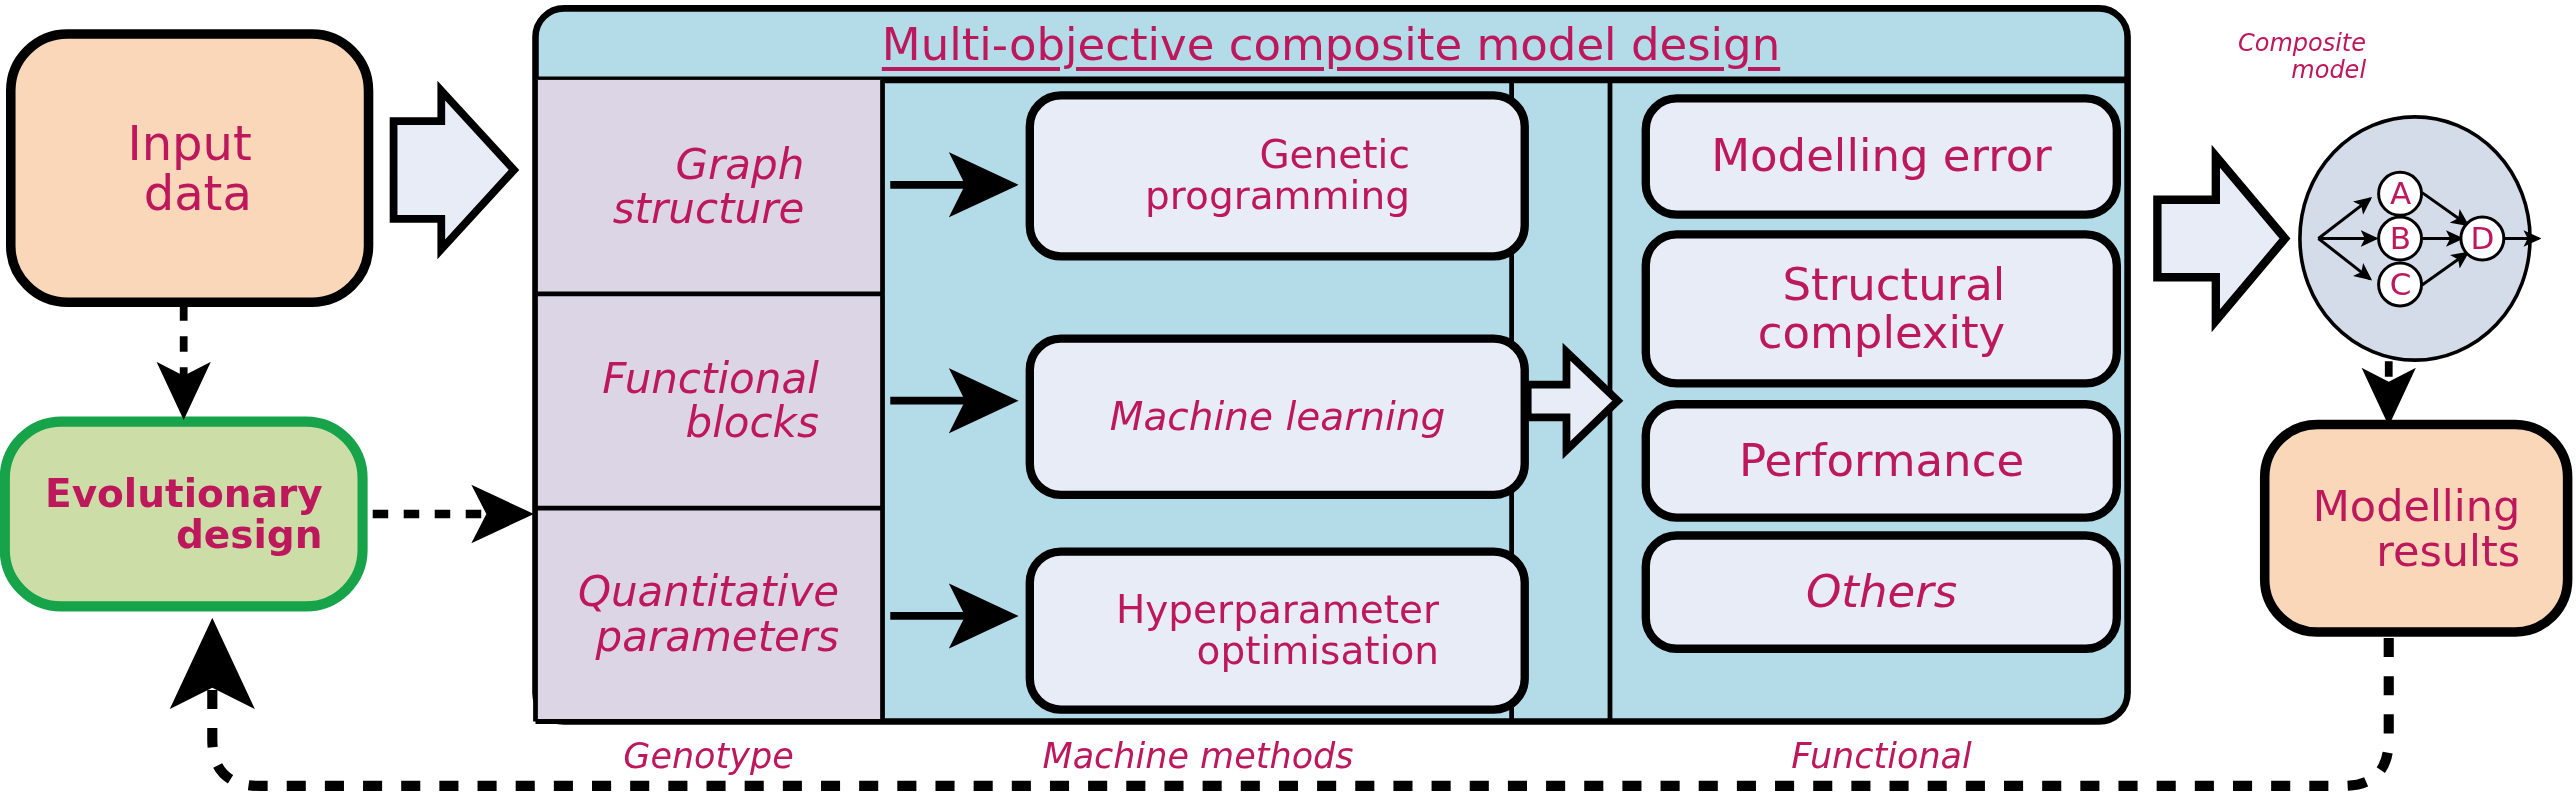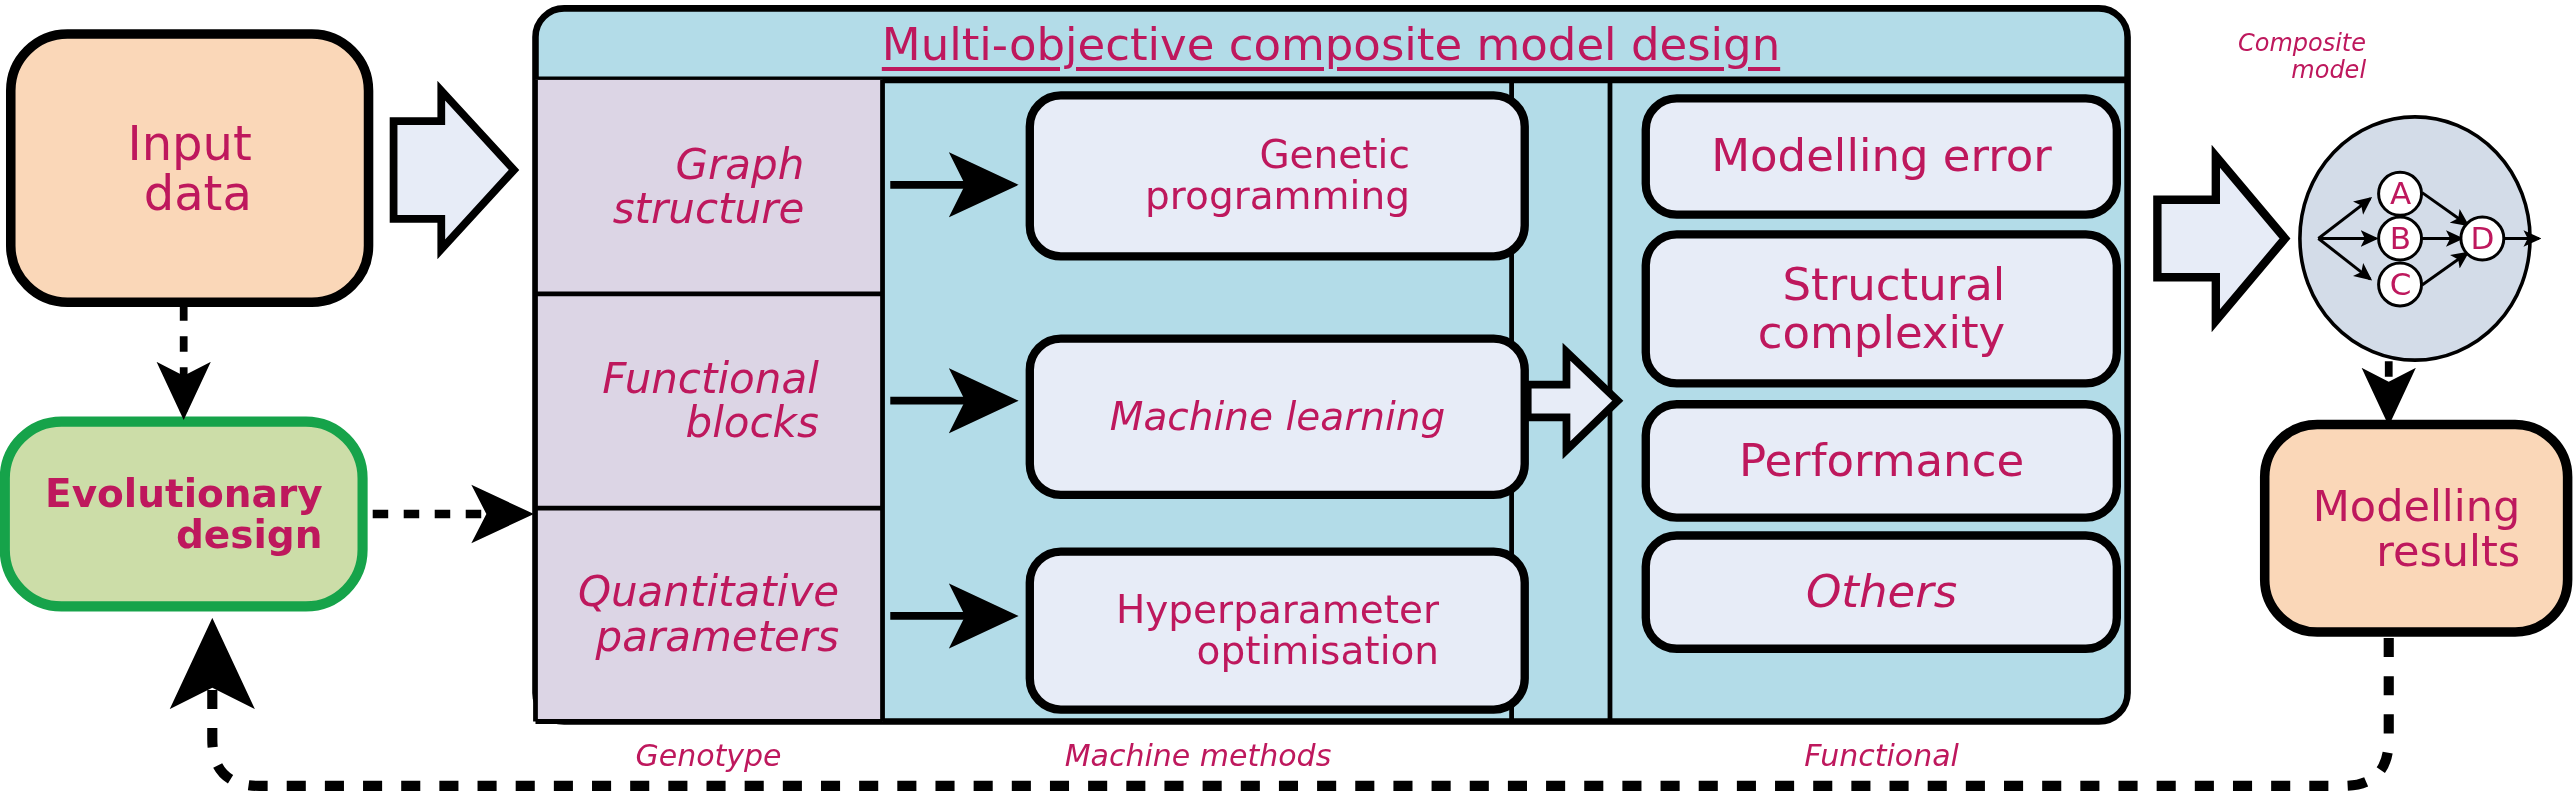--- a/index.html
+++ b/index.html
@@ -37,21 +37,21 @@
     color: #be185d;
     white-space: pre-line;
     pointer-events: none;
   }
   .txt-input-data   { font-size: 48px; }
   .txt-evo-design   { font-size: 39px; font-weight: bold; }
   .txt-panel-title  { font-size: 45px; text-decoration: underline; text-underline-offset: 7.2px; }
   .txt-geno-cell    { font-size: 42px; font-style: italic; }
   .txt-method       { font-size: 39px; }
   .txt-objective    { font-size: 45px; }
-  .txt-col-label    { font-size: 30px; font-style: italic; }
+  .txt-col-label    { font-size: 35px; font-style: italic; }
   .txt-composite    { font-size: 24px; font-style: italic; line-height: 1.12; }
   .txt-results      { font-size: 43px; }
   .txt-node         { font-size: 31px; }
 </style>
 </head>
 <body>
 
 <div id="stage">
 
   <svg class="svg-layer" viewBox="0 0 4320 1345">

